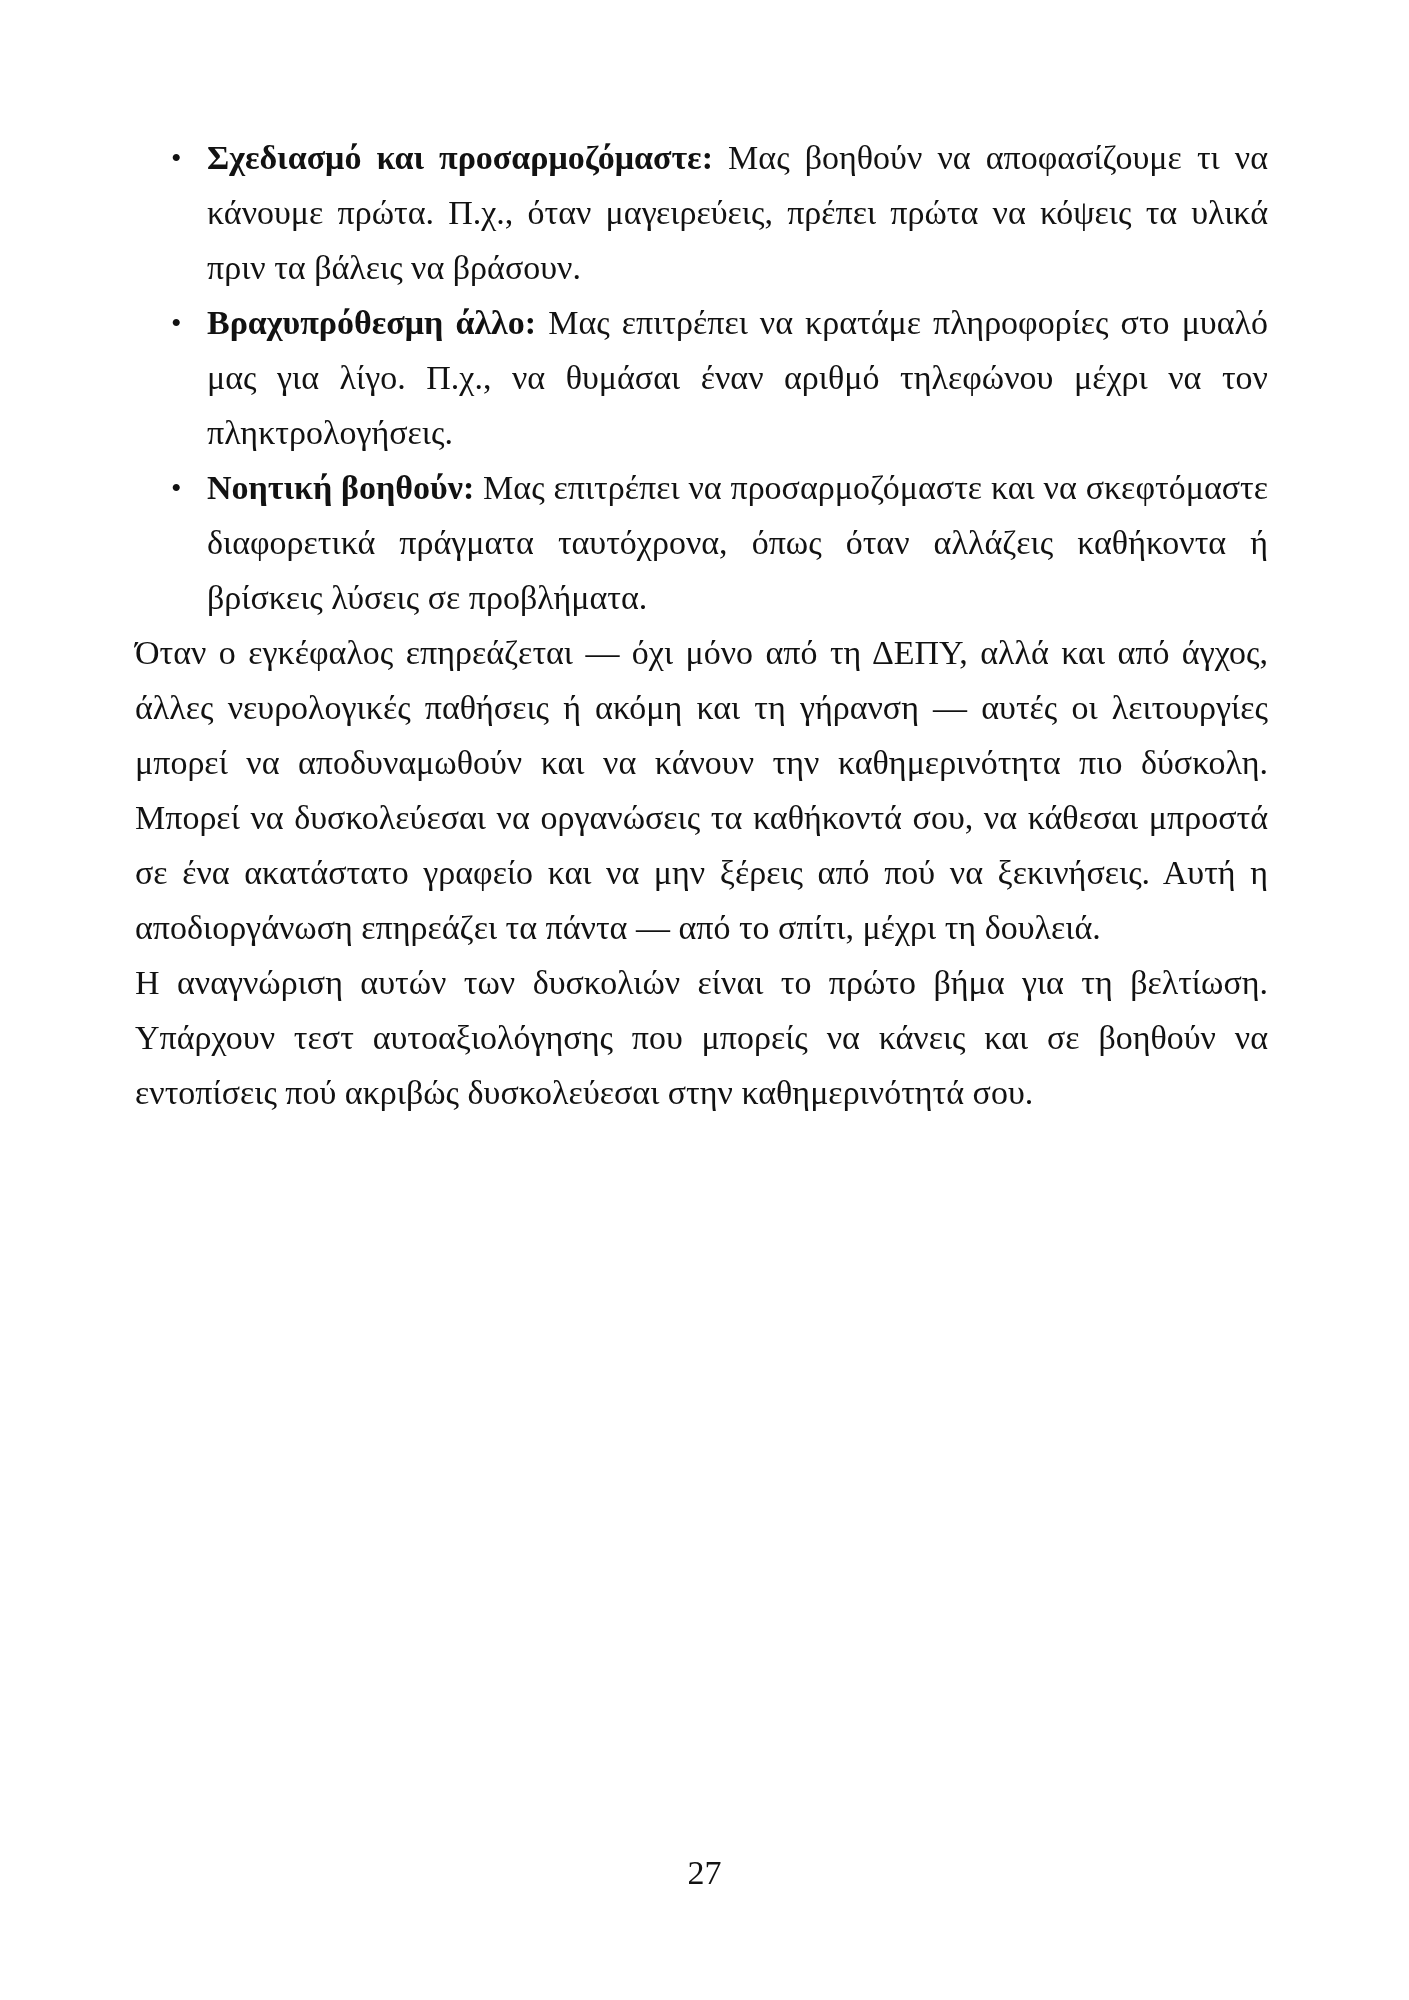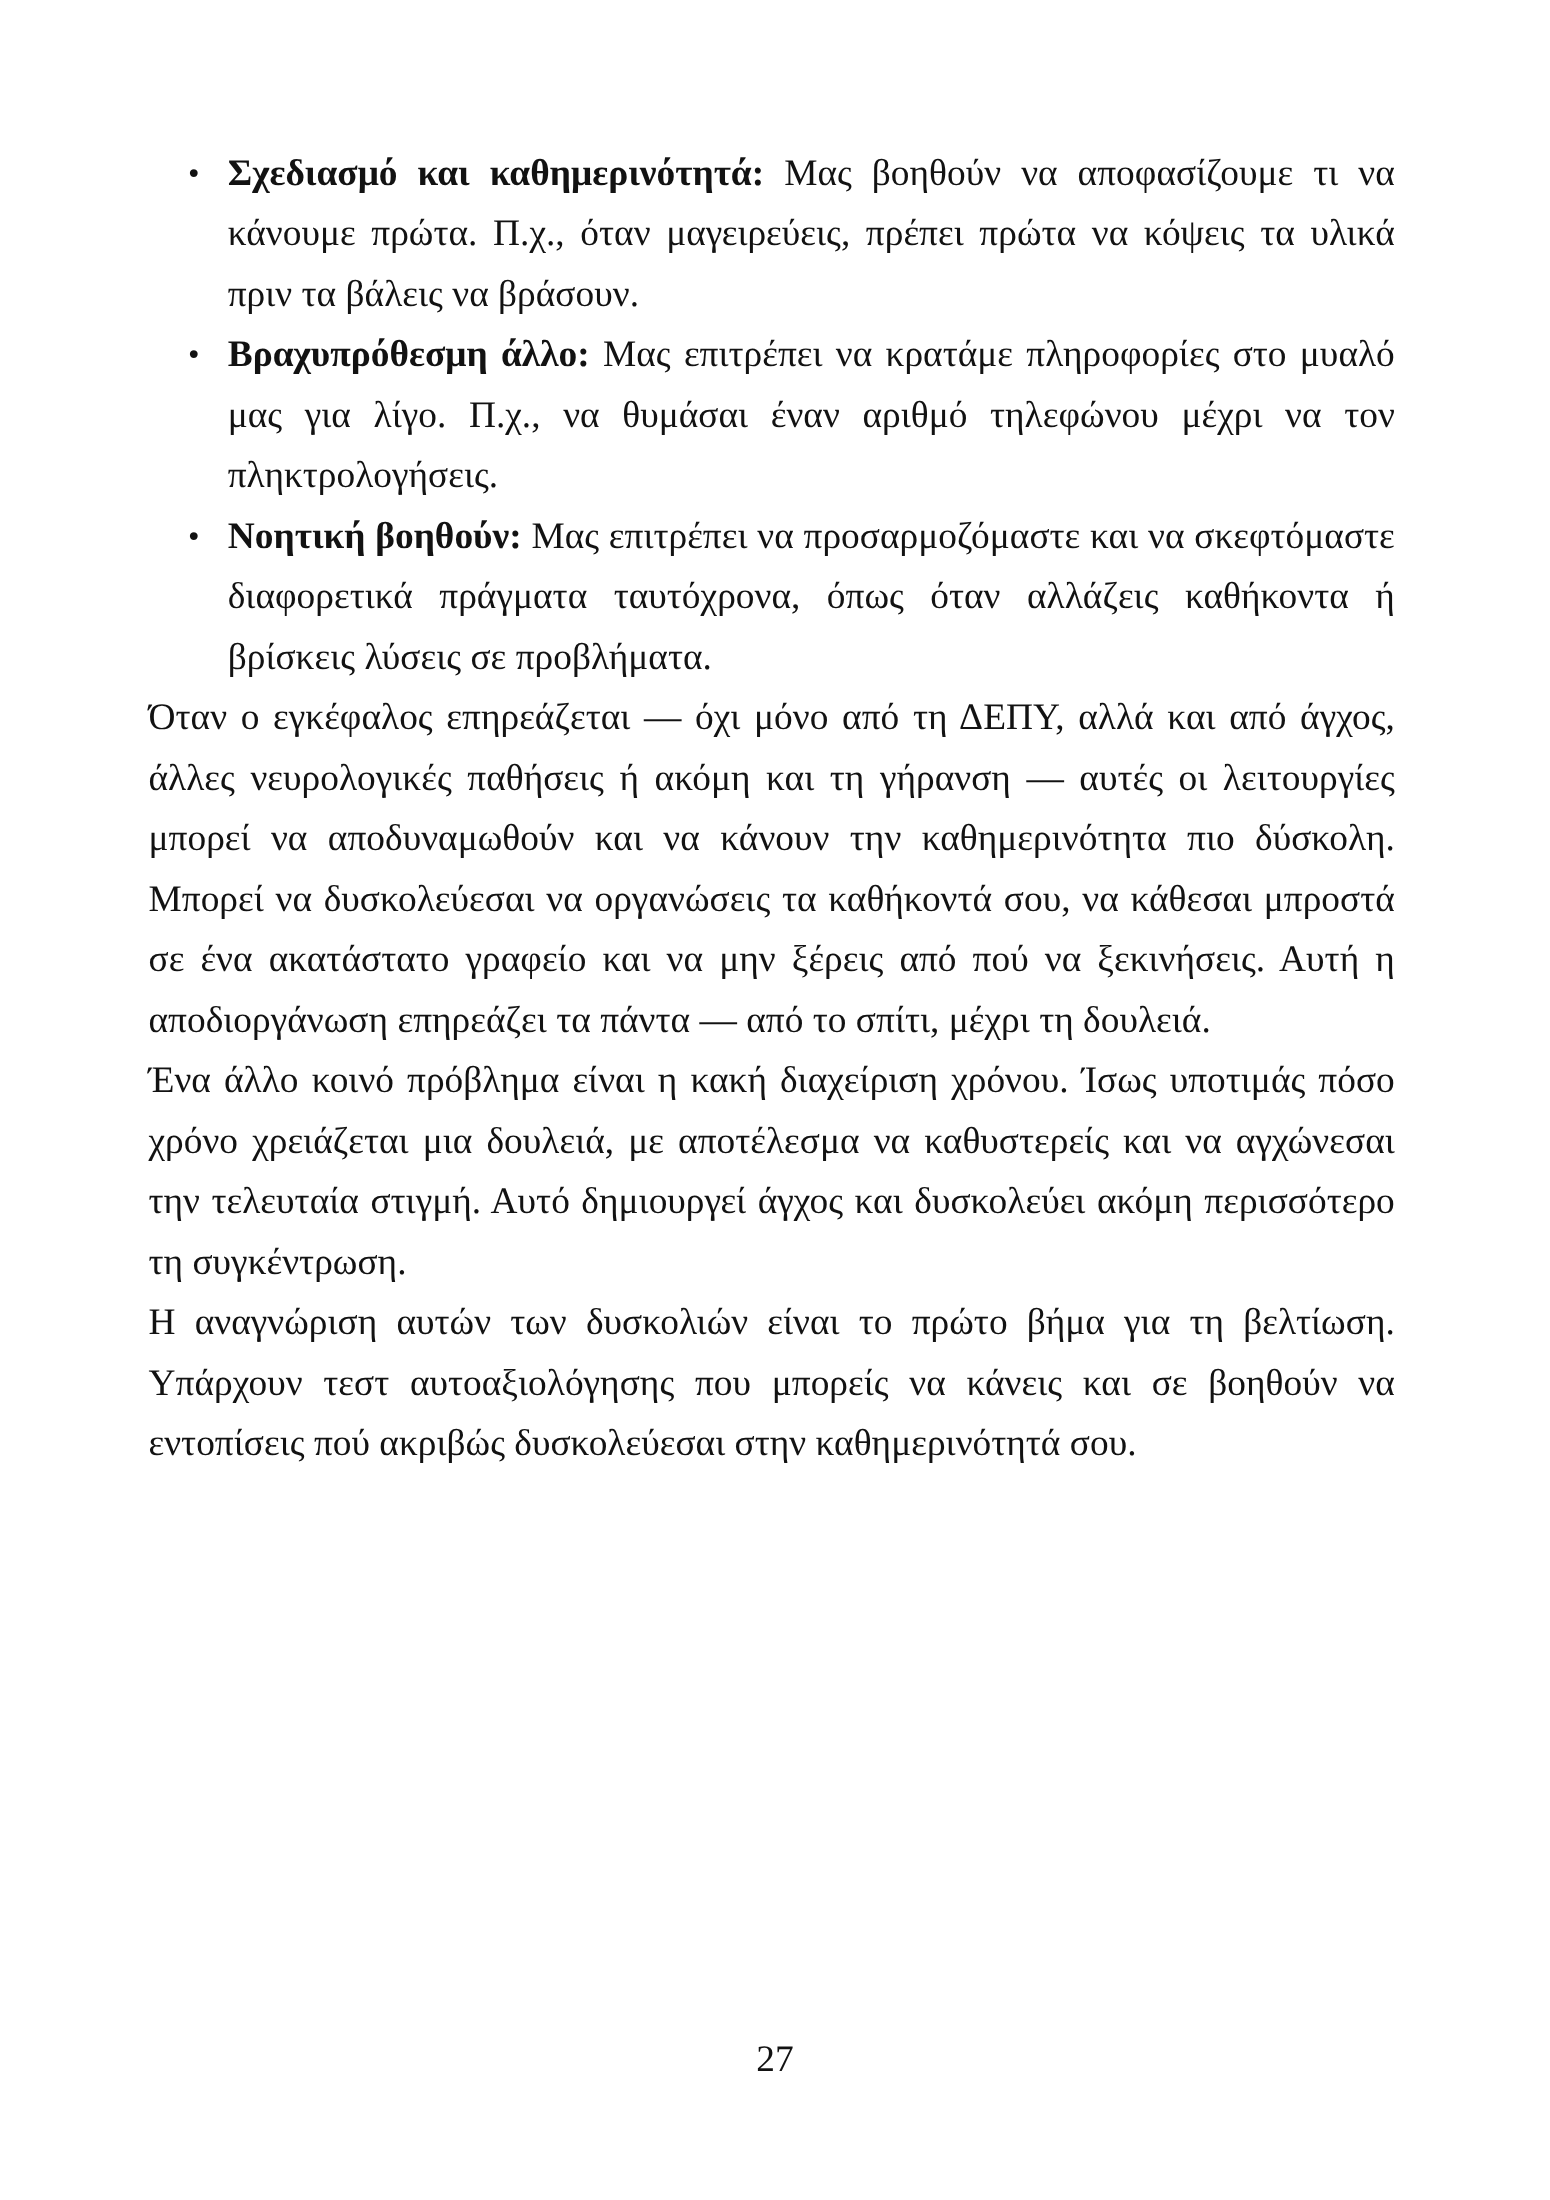--- a/index.html
+++ b/index.html
@@ -56,34 +56,33 @@
 </style>
 </head>
 <body>
 
 <main class="text-block">
 
 
   <ul class="exec-list">
     <li>
       <span class="dot">•</span>
-      <strong>Σχεδιασμό και καθημερινότητά:</strong>
+      <strong>Σχεδιασμό και προσαρμοζόμαστε:</strong>
       <span>Μας βοηθούν να αποφασίζουμε τι να κάνουμε πρώτα. Π.χ., όταν μαγειρεύεις, πρέπει πρώτα να κόψεις τα υλικά πριν τα βάλεις να βράσουν.</span>
     </li>
     <li>
       <span class="dot">•</span>
       <strong>Βραχυπρόθεσμη άλλο:</strong>
       <span>Μας επιτρέπει να κρατάμε πληροφορίες στο μυαλό μας για λίγο. Π.χ., να θυμάσαι έναν αριθμό τηλεφώνου μέχρι να τον πληκτρολογήσεις.</span>
     </li>
     <li>
       <span class="dot">•</span>
       <strong>Νοητική βοηθούν:</strong>
       <span>Μας επιτρέπει να προσαρμοζόμαστε και να σκεφτόμαστε διαφορετικά πράγματα ταυτόχρονα, όπως όταν αλλάζεις καθήκοντα ή βρίσκεις λύσεις σε προβλήματα.</span>
     </li>
   </ul>
 
   <p>Όταν ο εγκέφαλος επηρεάζεται — όχι μόνο από τη ΔΕΠΥ, αλλά και από άγχος, άλλες νευρολογικές παθήσεις ή ακόμη και τη γήρανση — αυτές οι λειτουργίες μπορεί να αποδυναμωθούν και να κάνουν την καθημερινότητα πιο δύσκολη. Μπορεί να δυσκολεύεσαι να οργανώσεις τα καθήκοντά σου, να κάθεσαι μπροστά σε ένα ακατάστατο γραφείο και να μην ξέρεις από πού να ξεκινήσεις. Αυτή η αποδιοργάνωση επηρεάζει τα πάντα — από το σπίτι, μέχρι τη δουλειά.</p>
-  <p>Ένα άλλο κοινό πρόβλημα είναι η κακή διαχείριση χρόνου. Ίσως υποτιμάς πόσο χρόνο χρειάζεται μια δουλειά, με αποτέλεσμα να καθυστερείς και να αγχώνεσαι την τελευταία στιγμή. Αυτό δημιουργεί άγχος και δυσκολεύει ακόμη περισσότερο τη συγκέντρωση.</p>
   <p>Η αναγνώριση αυτών των δυσκολιών είναι το πρώτο βήμα για τη βελτίωση. Υπάρχουν τεστ αυτοαξιολόγησης που μπορείς να κάνεις και σε βοηθούν να εντοπίσεις πού ακριβώς δυσκολεύεσαι στην καθημερινότητά σου.</p>
 
 </main>
 
 <div class="page-number">27</div>
 
 </body></html>

